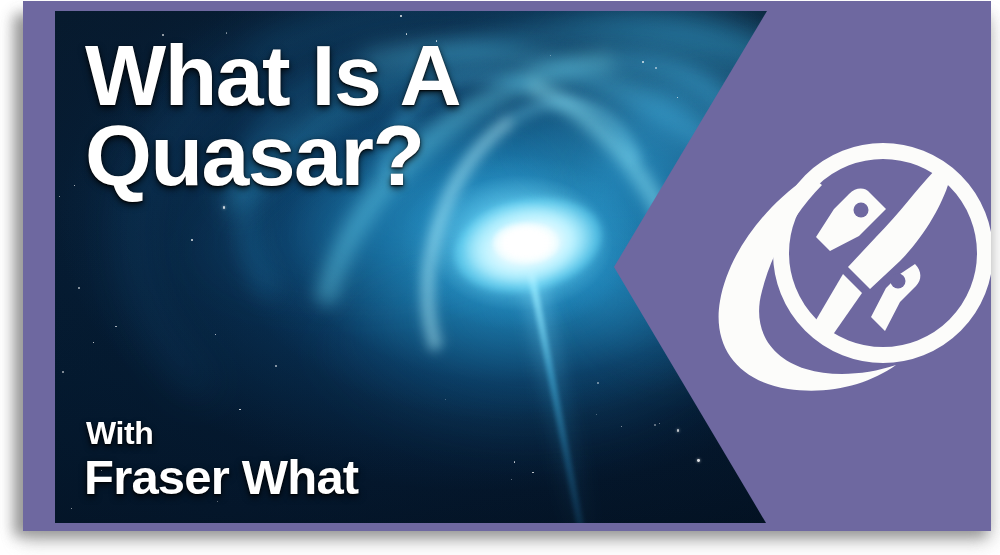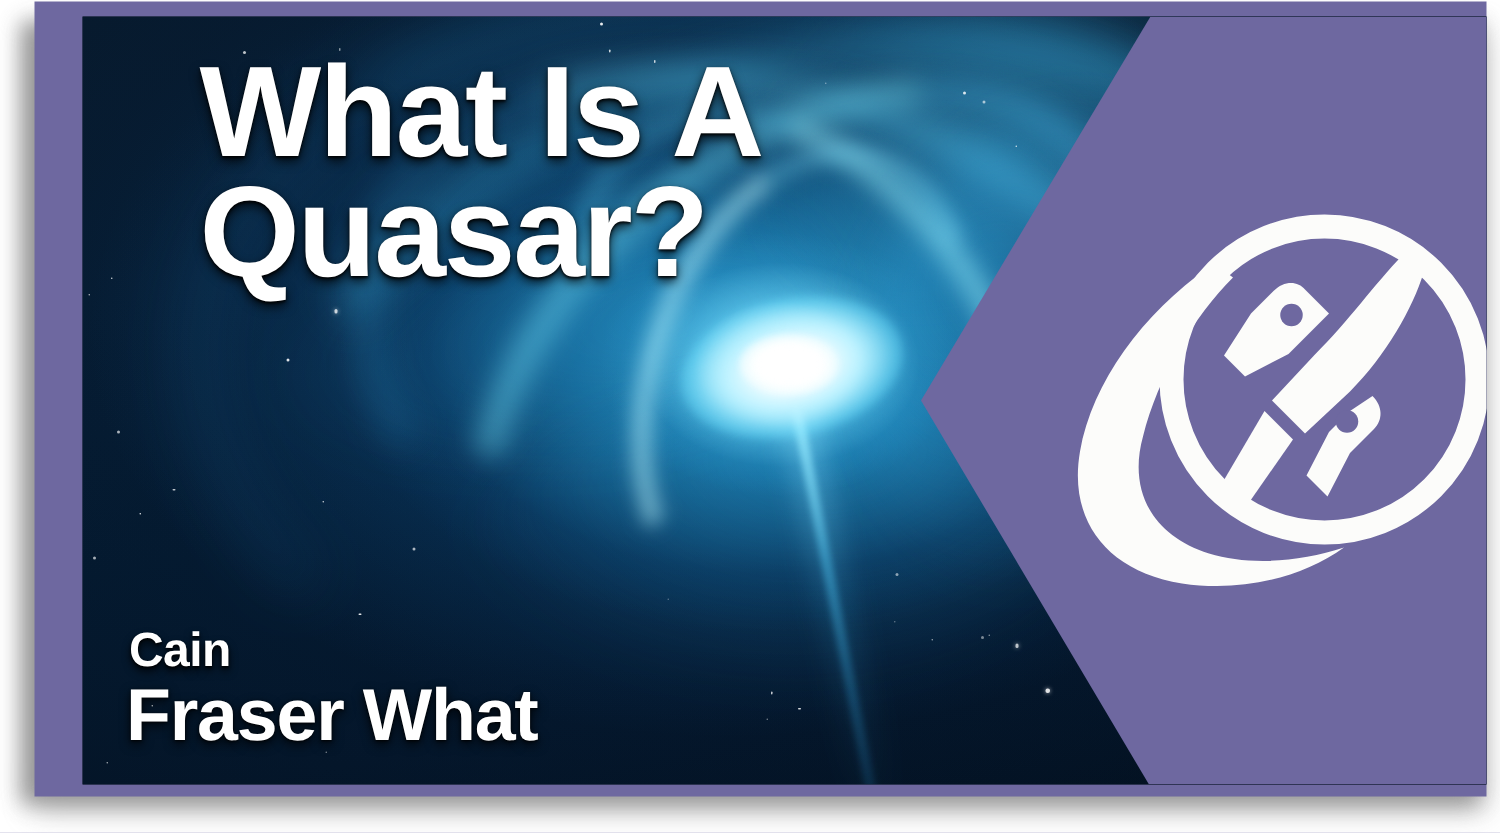--- a/index.html
+++ b/index.html
@@ -105,21 +105,20 @@
   .logo{position:absolute;left:655px;top:120px;width:290px;height:270px;}
 
   
   .title{
     position:absolute;left:30px;top:24px;width:620px;
     color:#ffffff;
     font-size:86px;line-height:80px;font-weight:700;
     letter-spacing:-1.5px;
     text-shadow:0 3px 7px rgba(0,0,0,.78), 0 1px 2px rgba(0,0,0,.9);
     white-space:pre-line;
-    margin-left:48px;
   }
   .with{
     position:absolute;left:31px;top:404px;
     color:#ffffff;font-size:32px;font-weight:700;letter-spacing:-.4px;
     text-shadow:0 3px 6px rgba(0,0,0,.8), 0 1px 2px rgba(0,0,0,.9);
   }
   .host{
     position:absolute;left:29px;top:438px;
     color:#ffffff;font-size:49px;font-weight:700;letter-spacing:-.8px;
     text-shadow:0 3px 7px rgba(0,0,0,.8), 0 1px 2px rgba(0,0,0,.9);
@@ -248,18 +247,18 @@
                      L 106 189 Z"></path>
           </g>
 
           <circle cx="151" cy="79" r="7.5" fill="#6E68A0"></circle>
           <circle cx="188" cy="150" r="7.5" fill="#6E68A0"></circle>
         </svg>
       </div>
 
       <div class="title">What Is A
 Quasar?</div>
-      <div class="with">Cain</div>
+      <div class="with">With</div>
       <div class="host">Fraser What</div>
 
     </div>
   </div>
 </div>
 
 </body></html>

